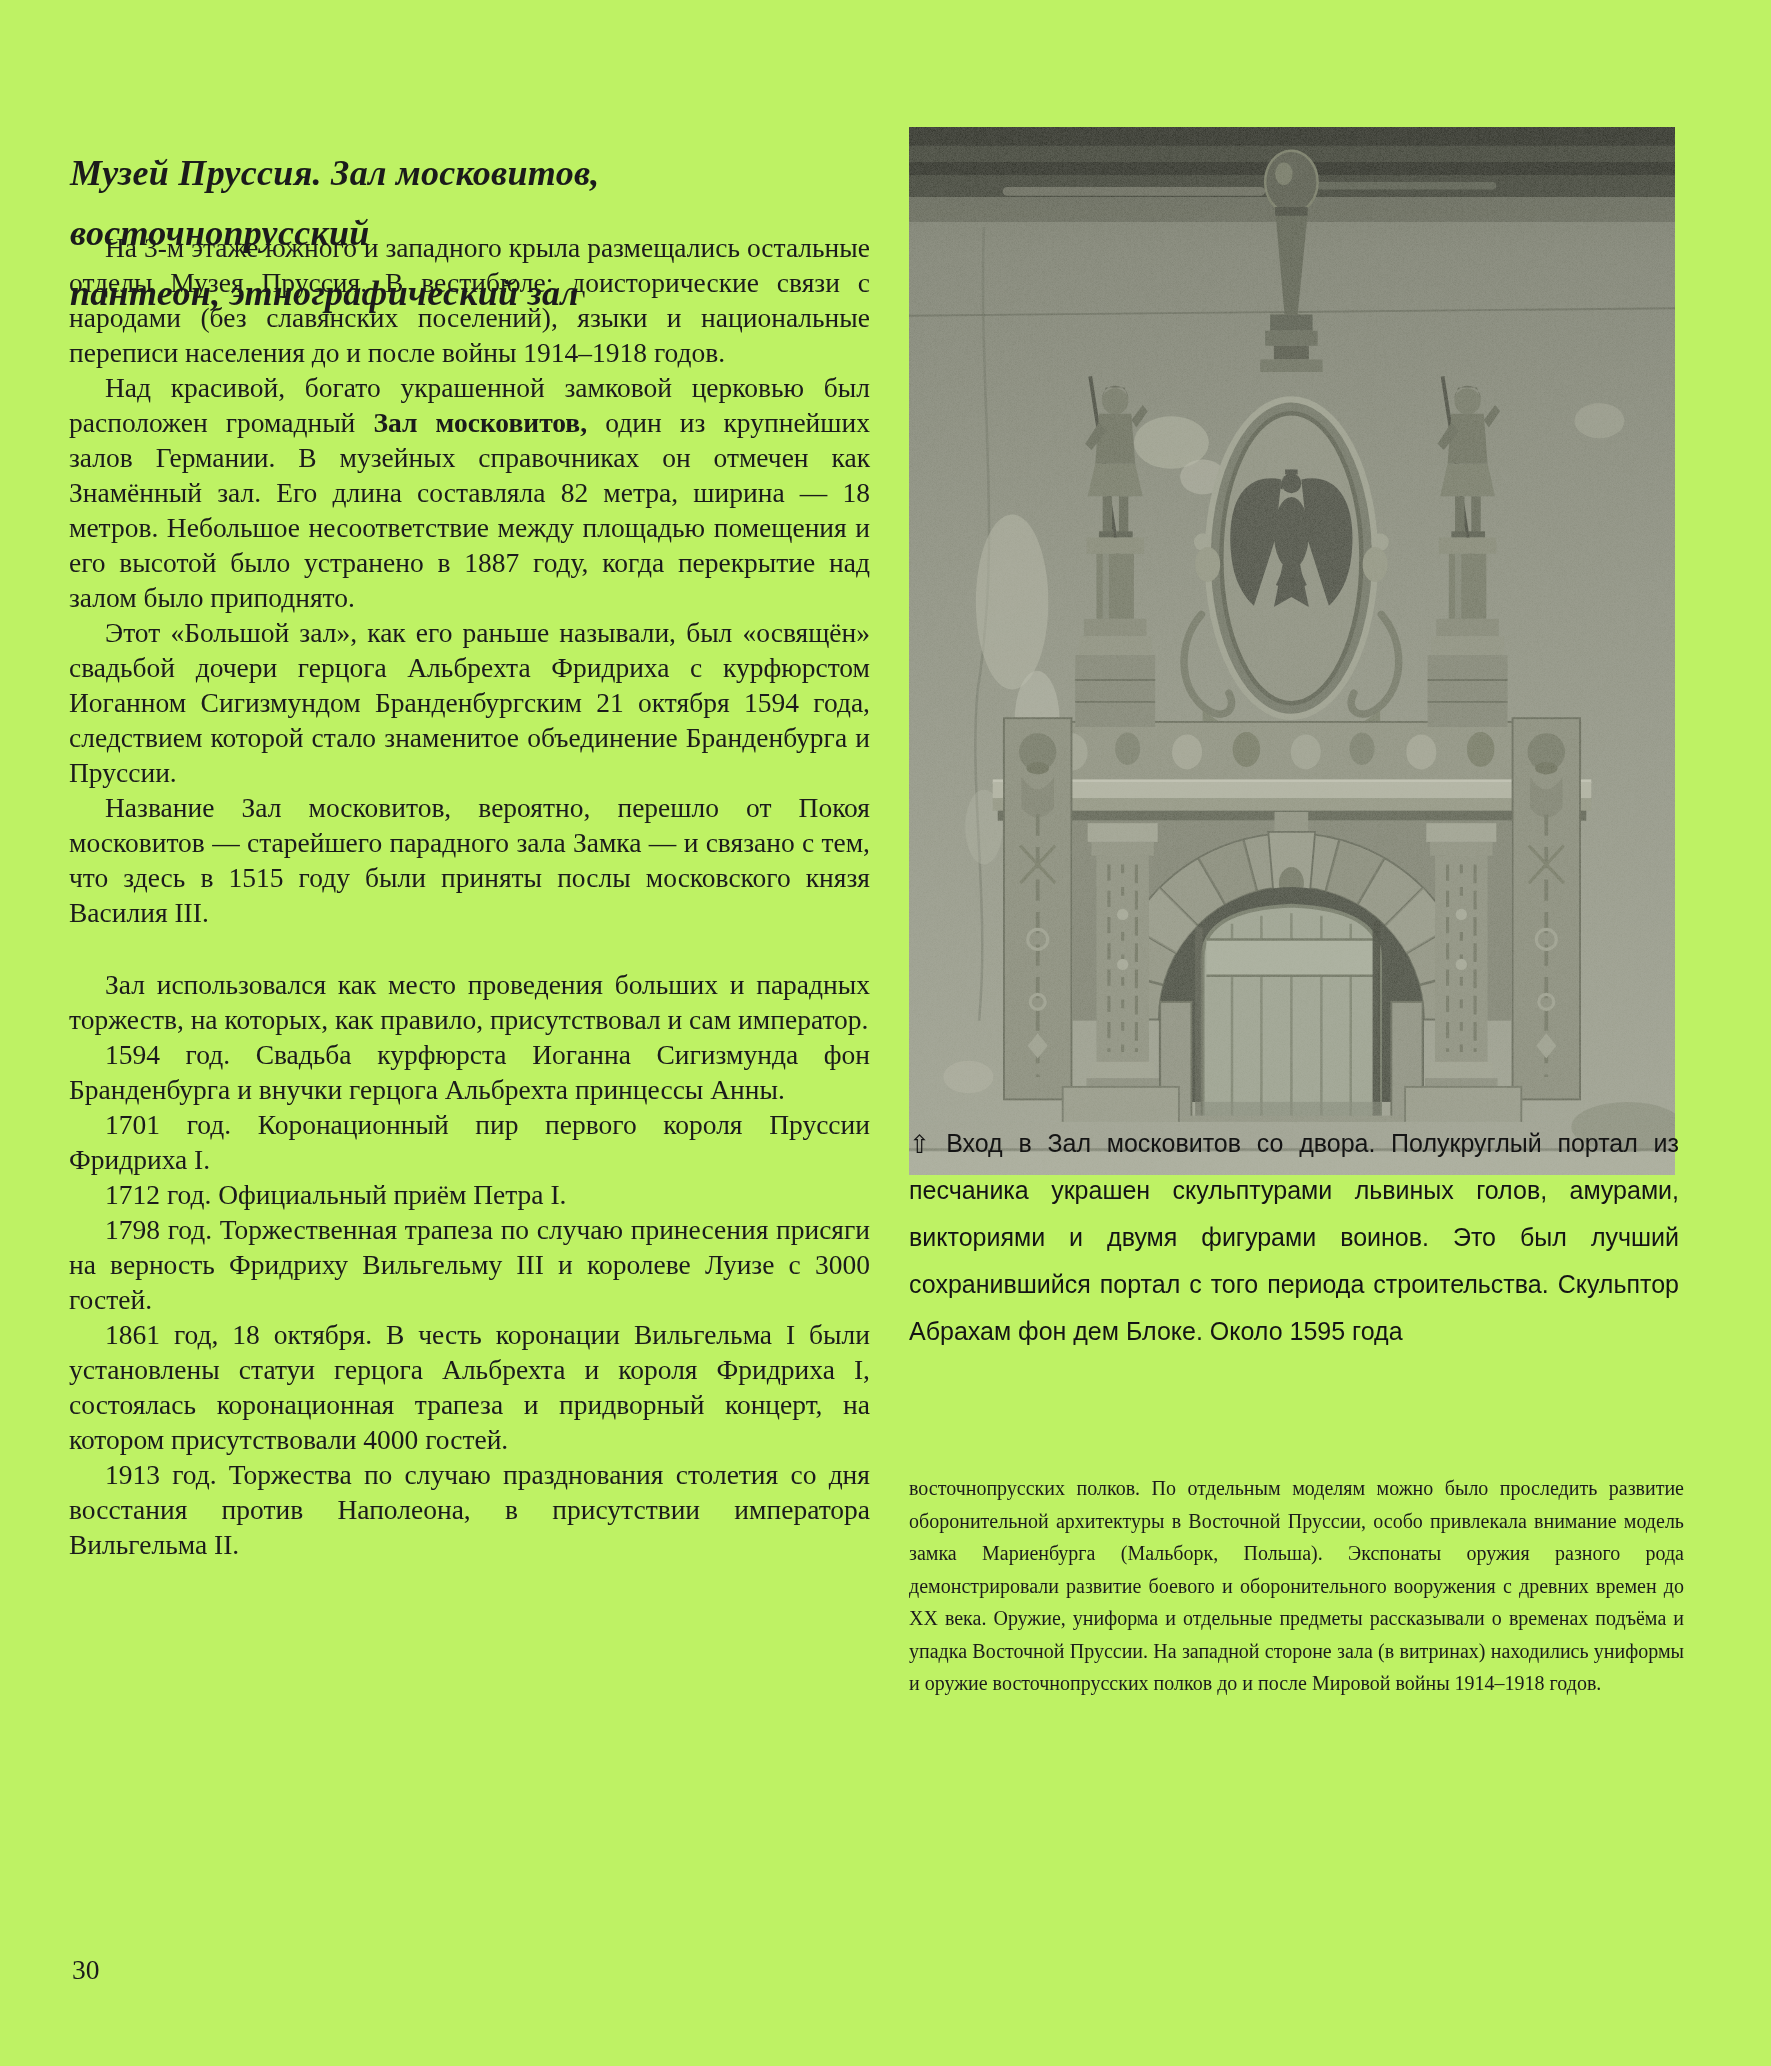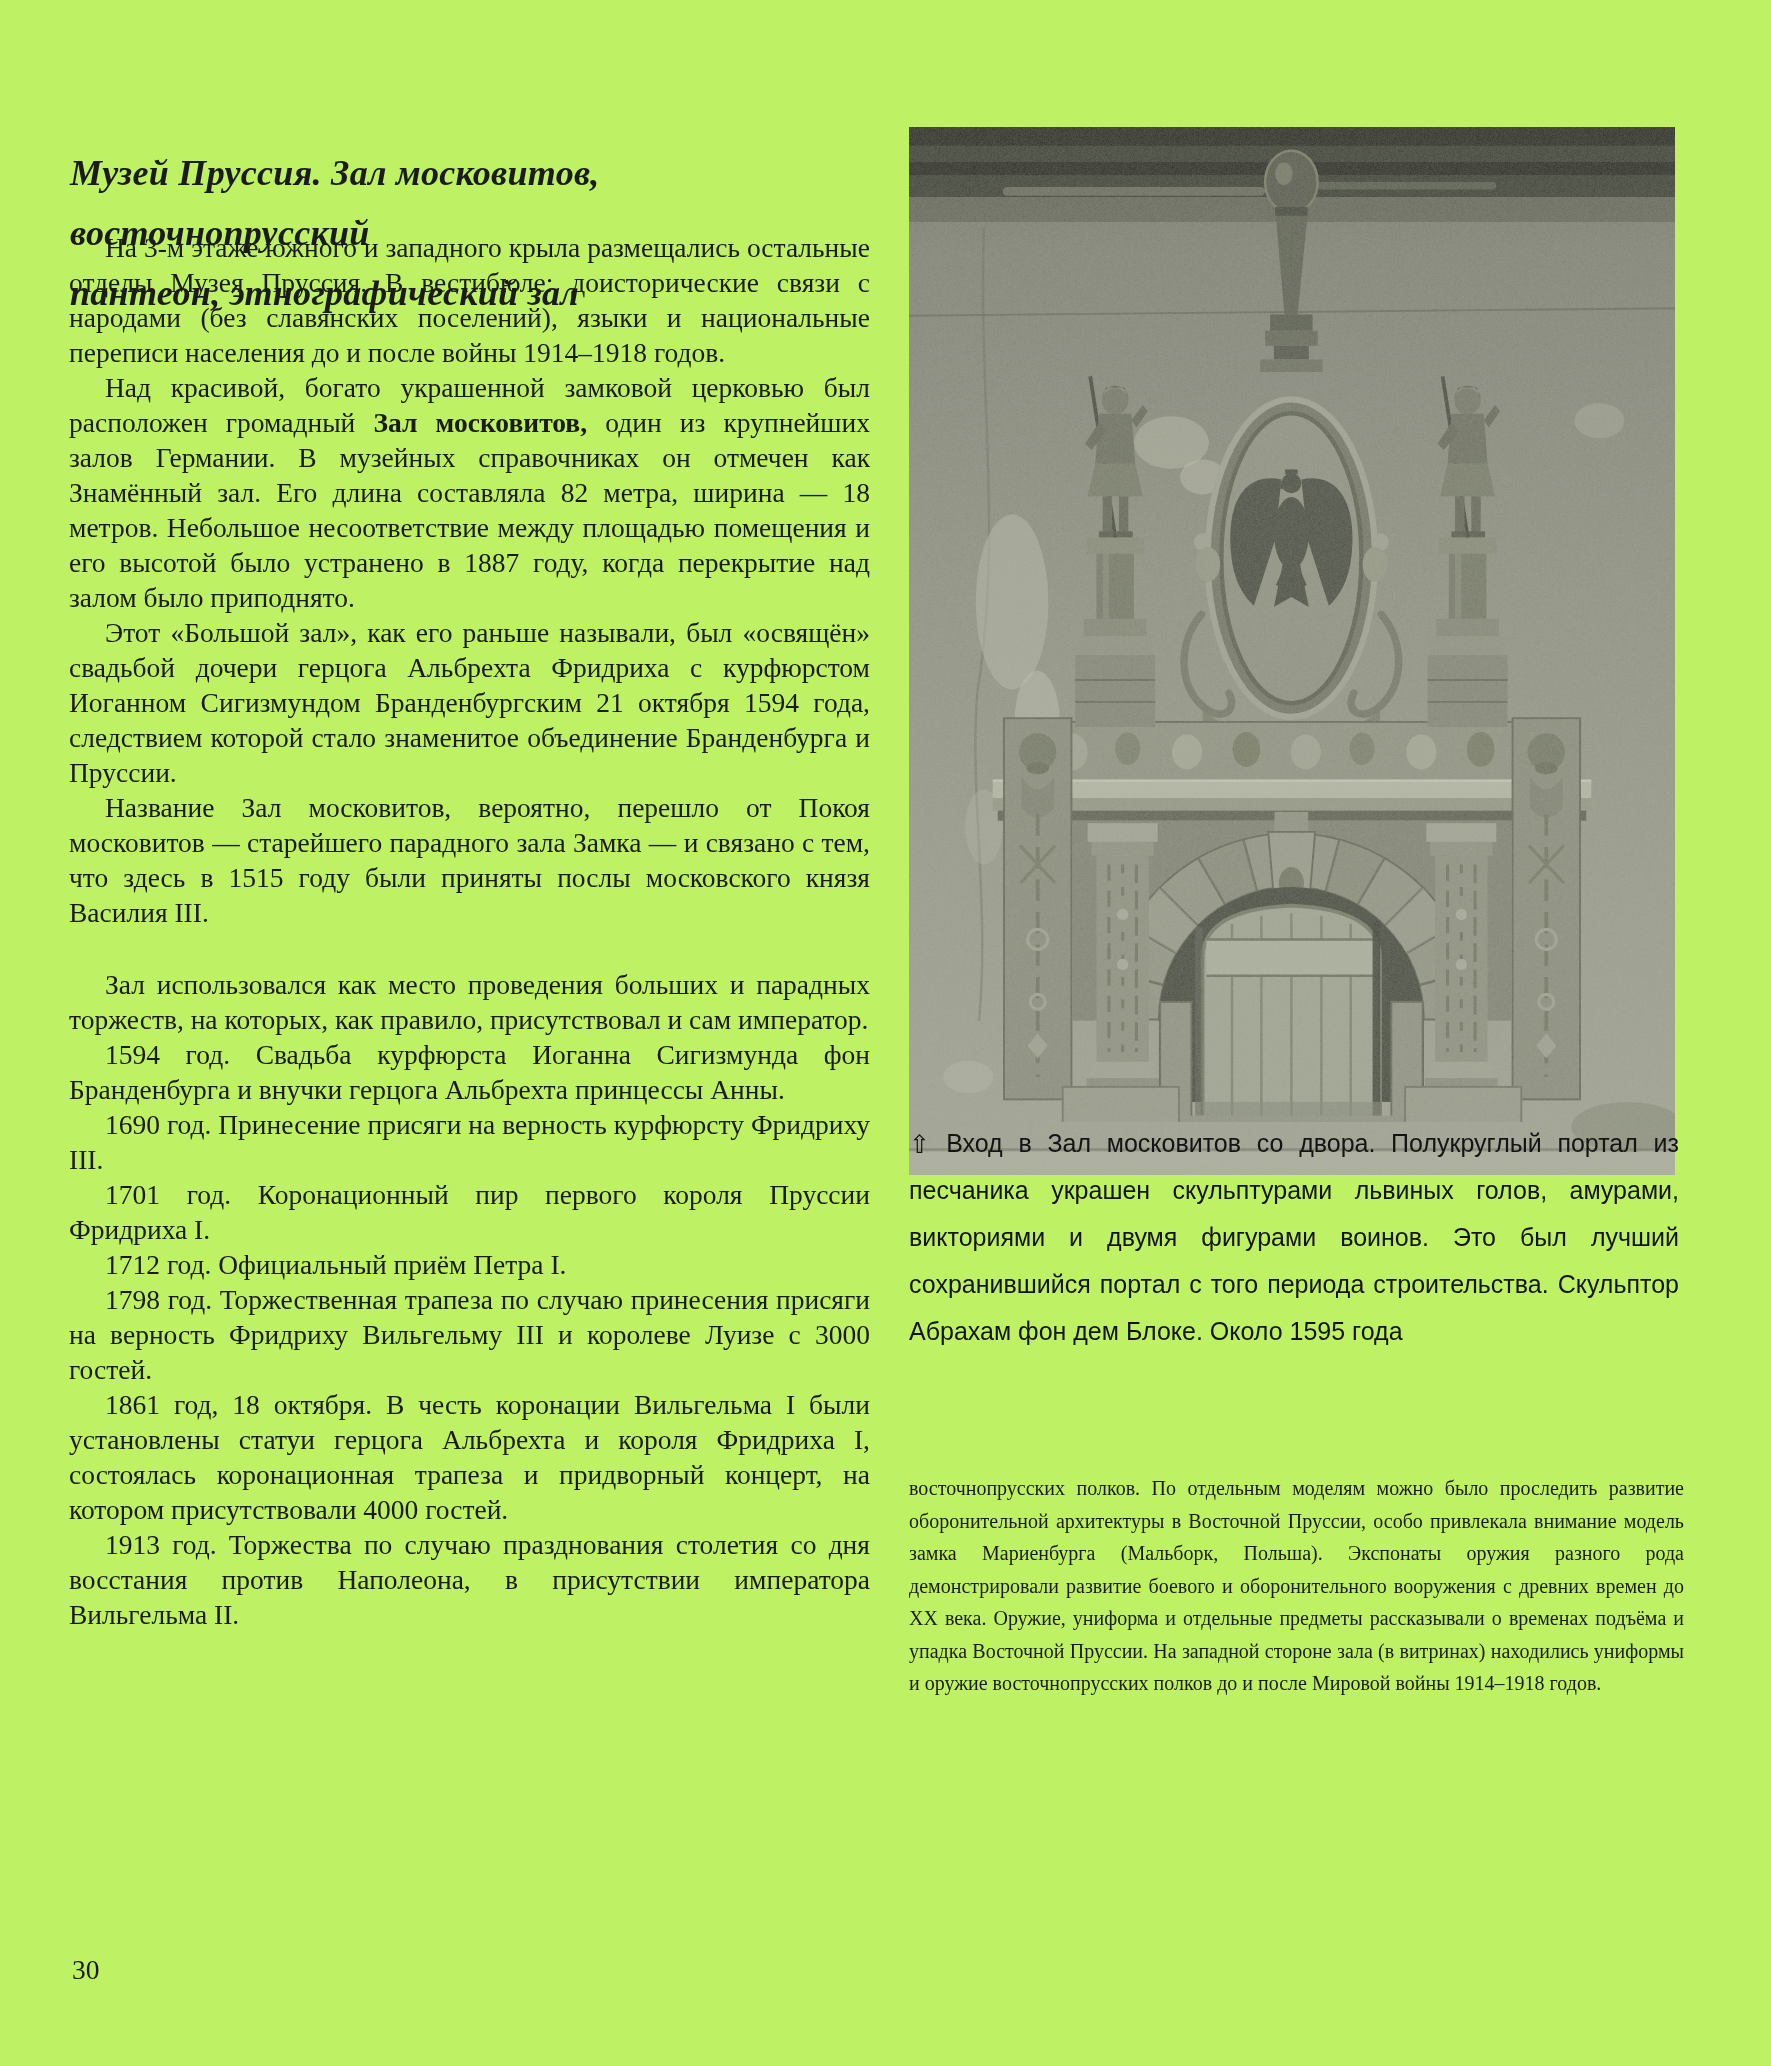--- a/index.html
+++ b/index.html
@@ -34,21 +34,20 @@
     <span>пантеон, этнографический зал</span>
   </h1>
 
   <div class="body-text" id="left-paragraphs">
       <p class="body-p"><span>На 3-м этаже южного и западного крыла размещались остальные отделы Музея Пруссия. В вестибюле: доисторические связи с народами (без славянских поселений), языки и национальные переписи населения до и после войны 1914–1918 годов.</span></p>
       <p class="body-p"><span>Над красивой, богато украшенной замковой церковью был расположен громадный </span><span class="b">Зал московитов,</span><span> один из крупнейших залов Германии. В музейных справочниках он отмечен как Знамённый зал. Его длина составляла 82 метра, ширина — 18 метров. Небольшое несоответствие между площадью помещения и его высотой было устранено в 1887 году, когда перекрытие над залом было приподнято.</span></p>
       <p class="body-p"><span>Этот «Большой зал», как его раньше называли, был «освящён» свадьбой дочери герцога Альбрехта Фридриха с курфюрстом Иоганном Сигизмундом Бранденбургским 21 октября 1594 года, следствием которой стало знаменитое объединение Бранденбурга и Пруссии.</span></p>
       <p class="body-p"><span>Название Зал московитов, вероятно, перешло от Покоя московитов — старейшего парадного зала Замка — и связано с тем, что здесь в 1515 году были приняты послы московского князя Василия III.</span></p>
       <p class="body-p gap"><span>Зал использовался как место проведения больших и парадных торжеств, на которых, как правило, присутствовал и сам император.</span></p>
       <p class="body-p"><span>1594 год. Свадьба курфюрста Иоганна Сигизмунда фон Бранденбурга и внучки герцога Альбрехта принцессы Анны.</span></p>
-      <p class="body-p"><span>1690 год. Принесение присяги на верность курфюрсту Фридриху III.</span></p>
       <p class="body-p"><span>1701 год. Коронационный пир первого короля Пруссии Фридриха I.</span></p>
       <p class="body-p"><span>1712 год. Официальный приём Петра I.</span></p>
       <p class="body-p"><span>1798 год. Торжественная трапеза по случаю принесения присяги на верность Фридриху Вильгельму III и королеве Луизе с 3000 гостей.</span></p>
       <p class="body-p"><span>1861 год, 18 октября. В честь коронации Вильгельма I были установлены статуи герцога Альбрехта и короля Фридриха I, состоялась коронационная трапеза и придворный концерт, на котором присутствовали 4000 гостей.</span></p>
       <p class="body-p"><span>1913 год. Торжества по случаю празднования столетия со дня восстания против Наполеона, в присутствии императора Вильгельма II.</span></p>
     </div>
 
   <div class="photo">
     <svg viewBox="0 0 1226 1677" preserveAspectRatio="none">
       <defs>

